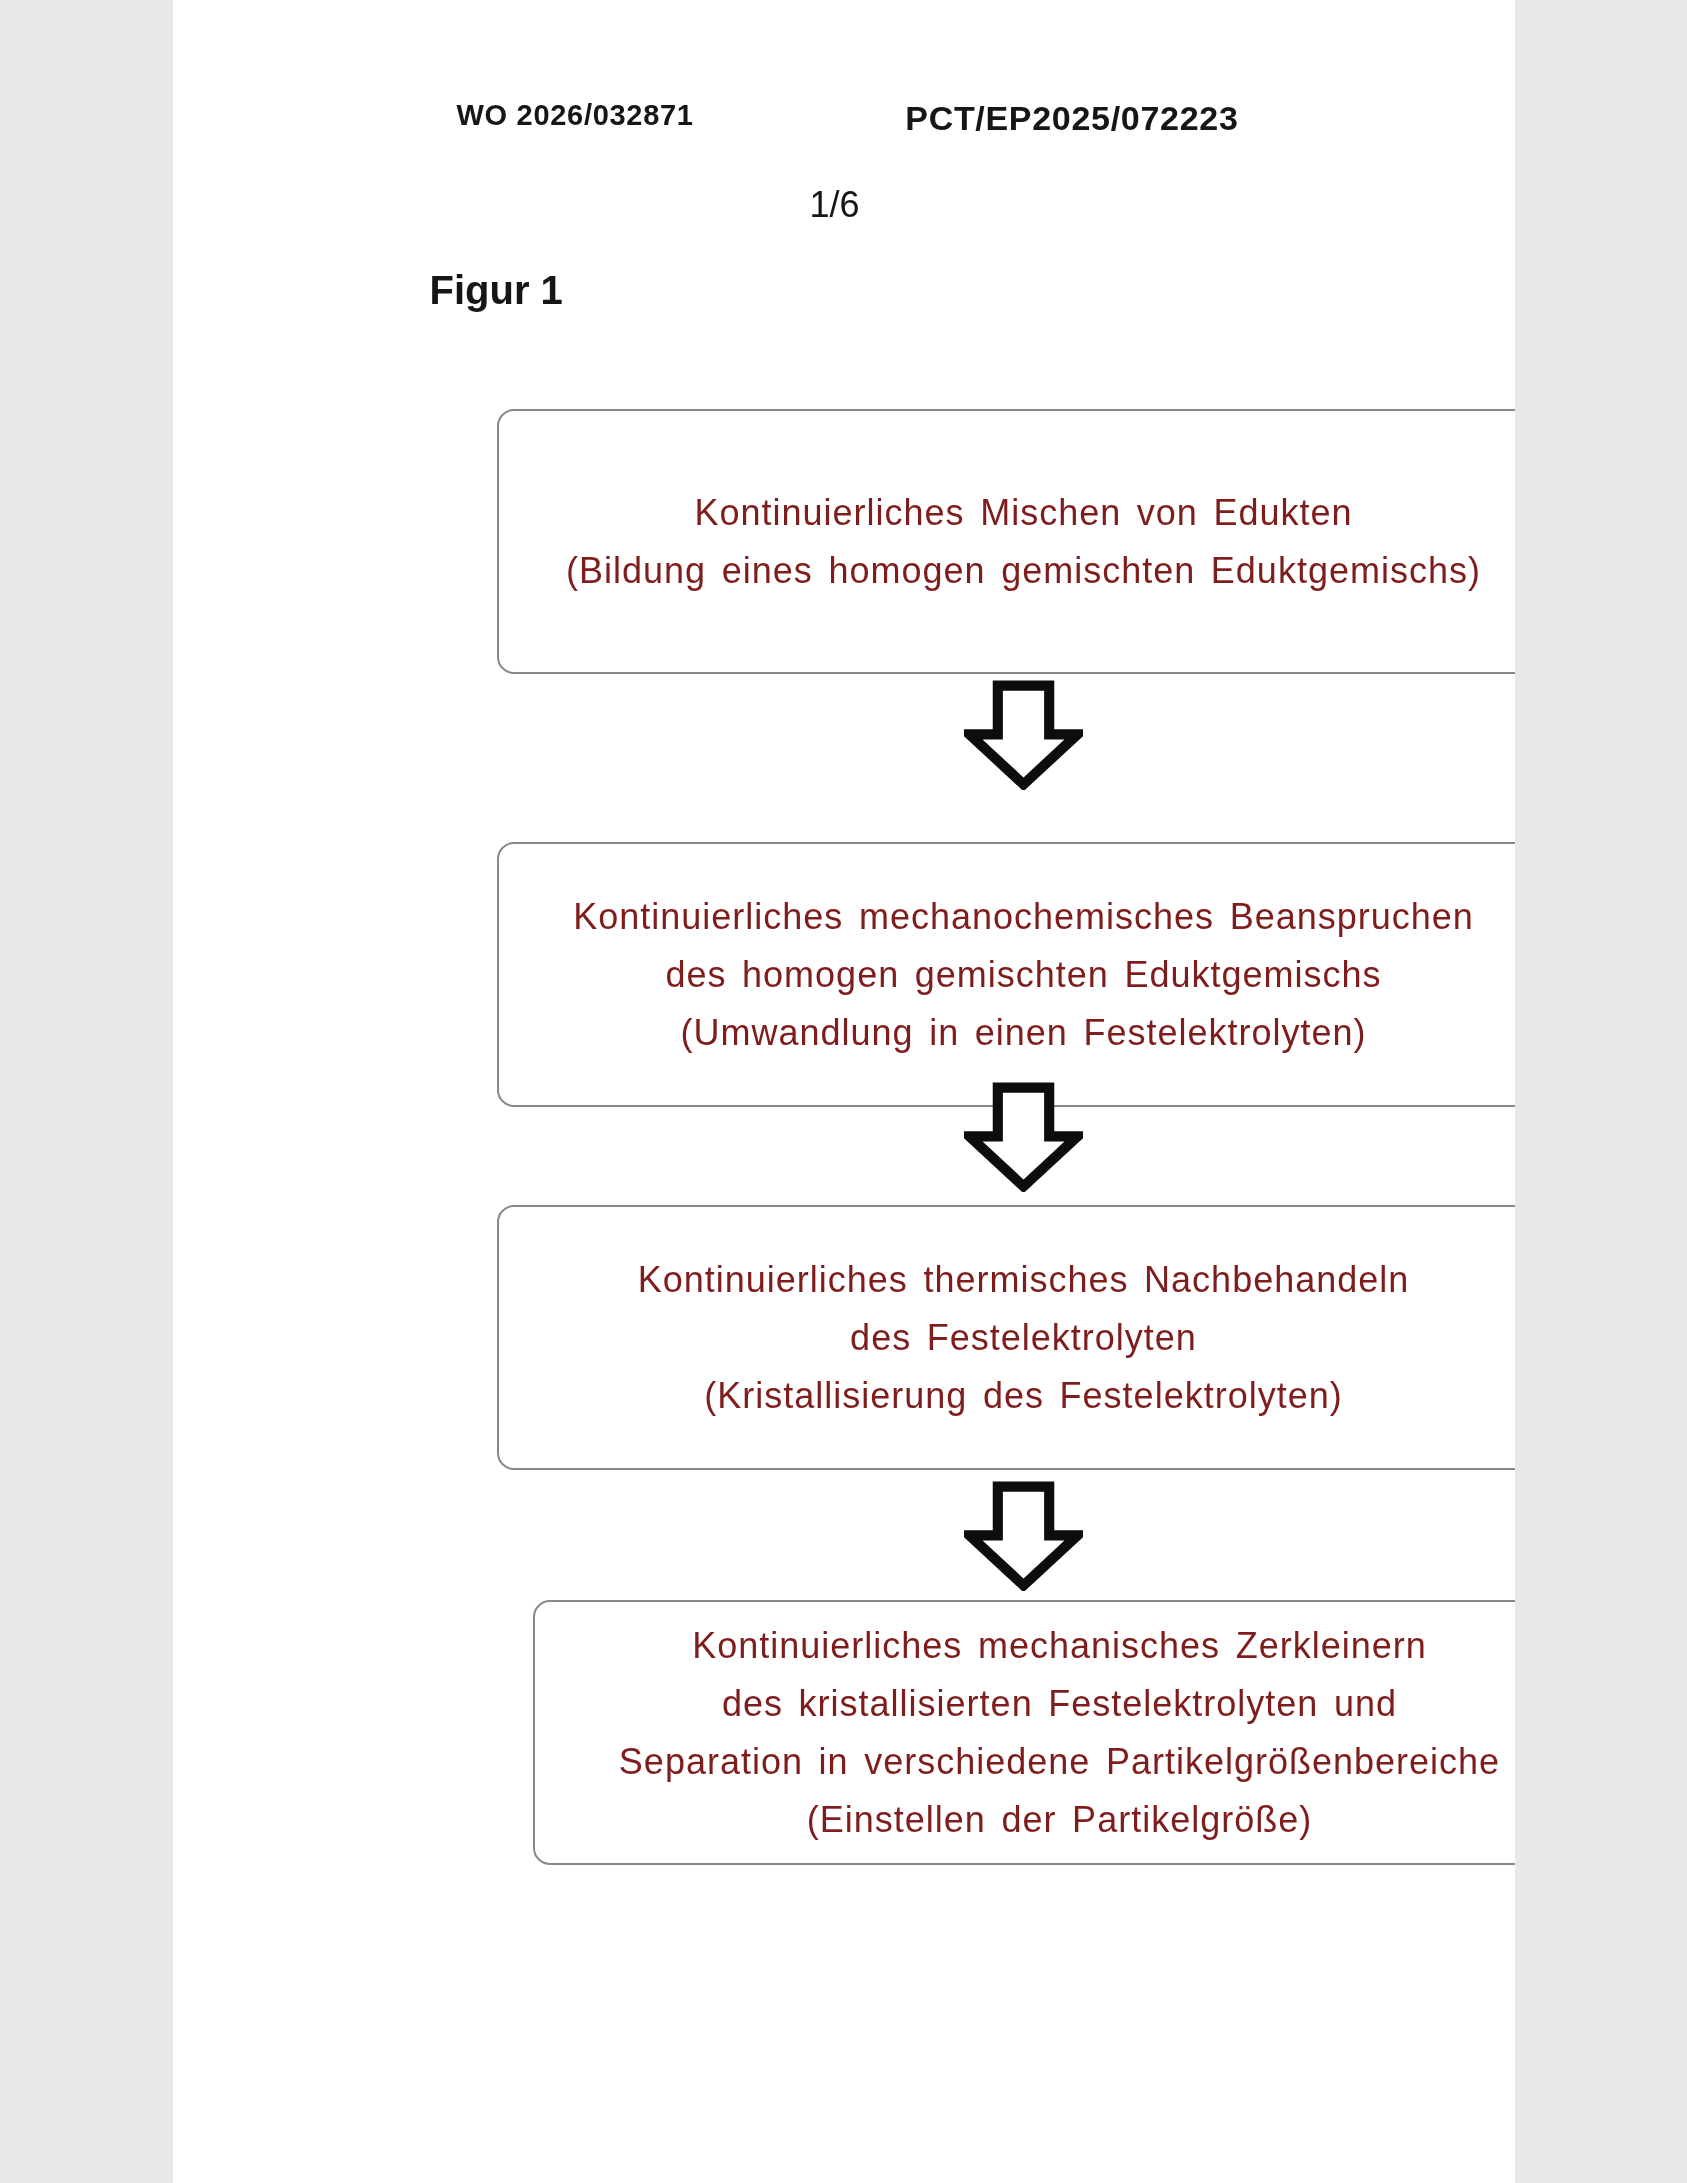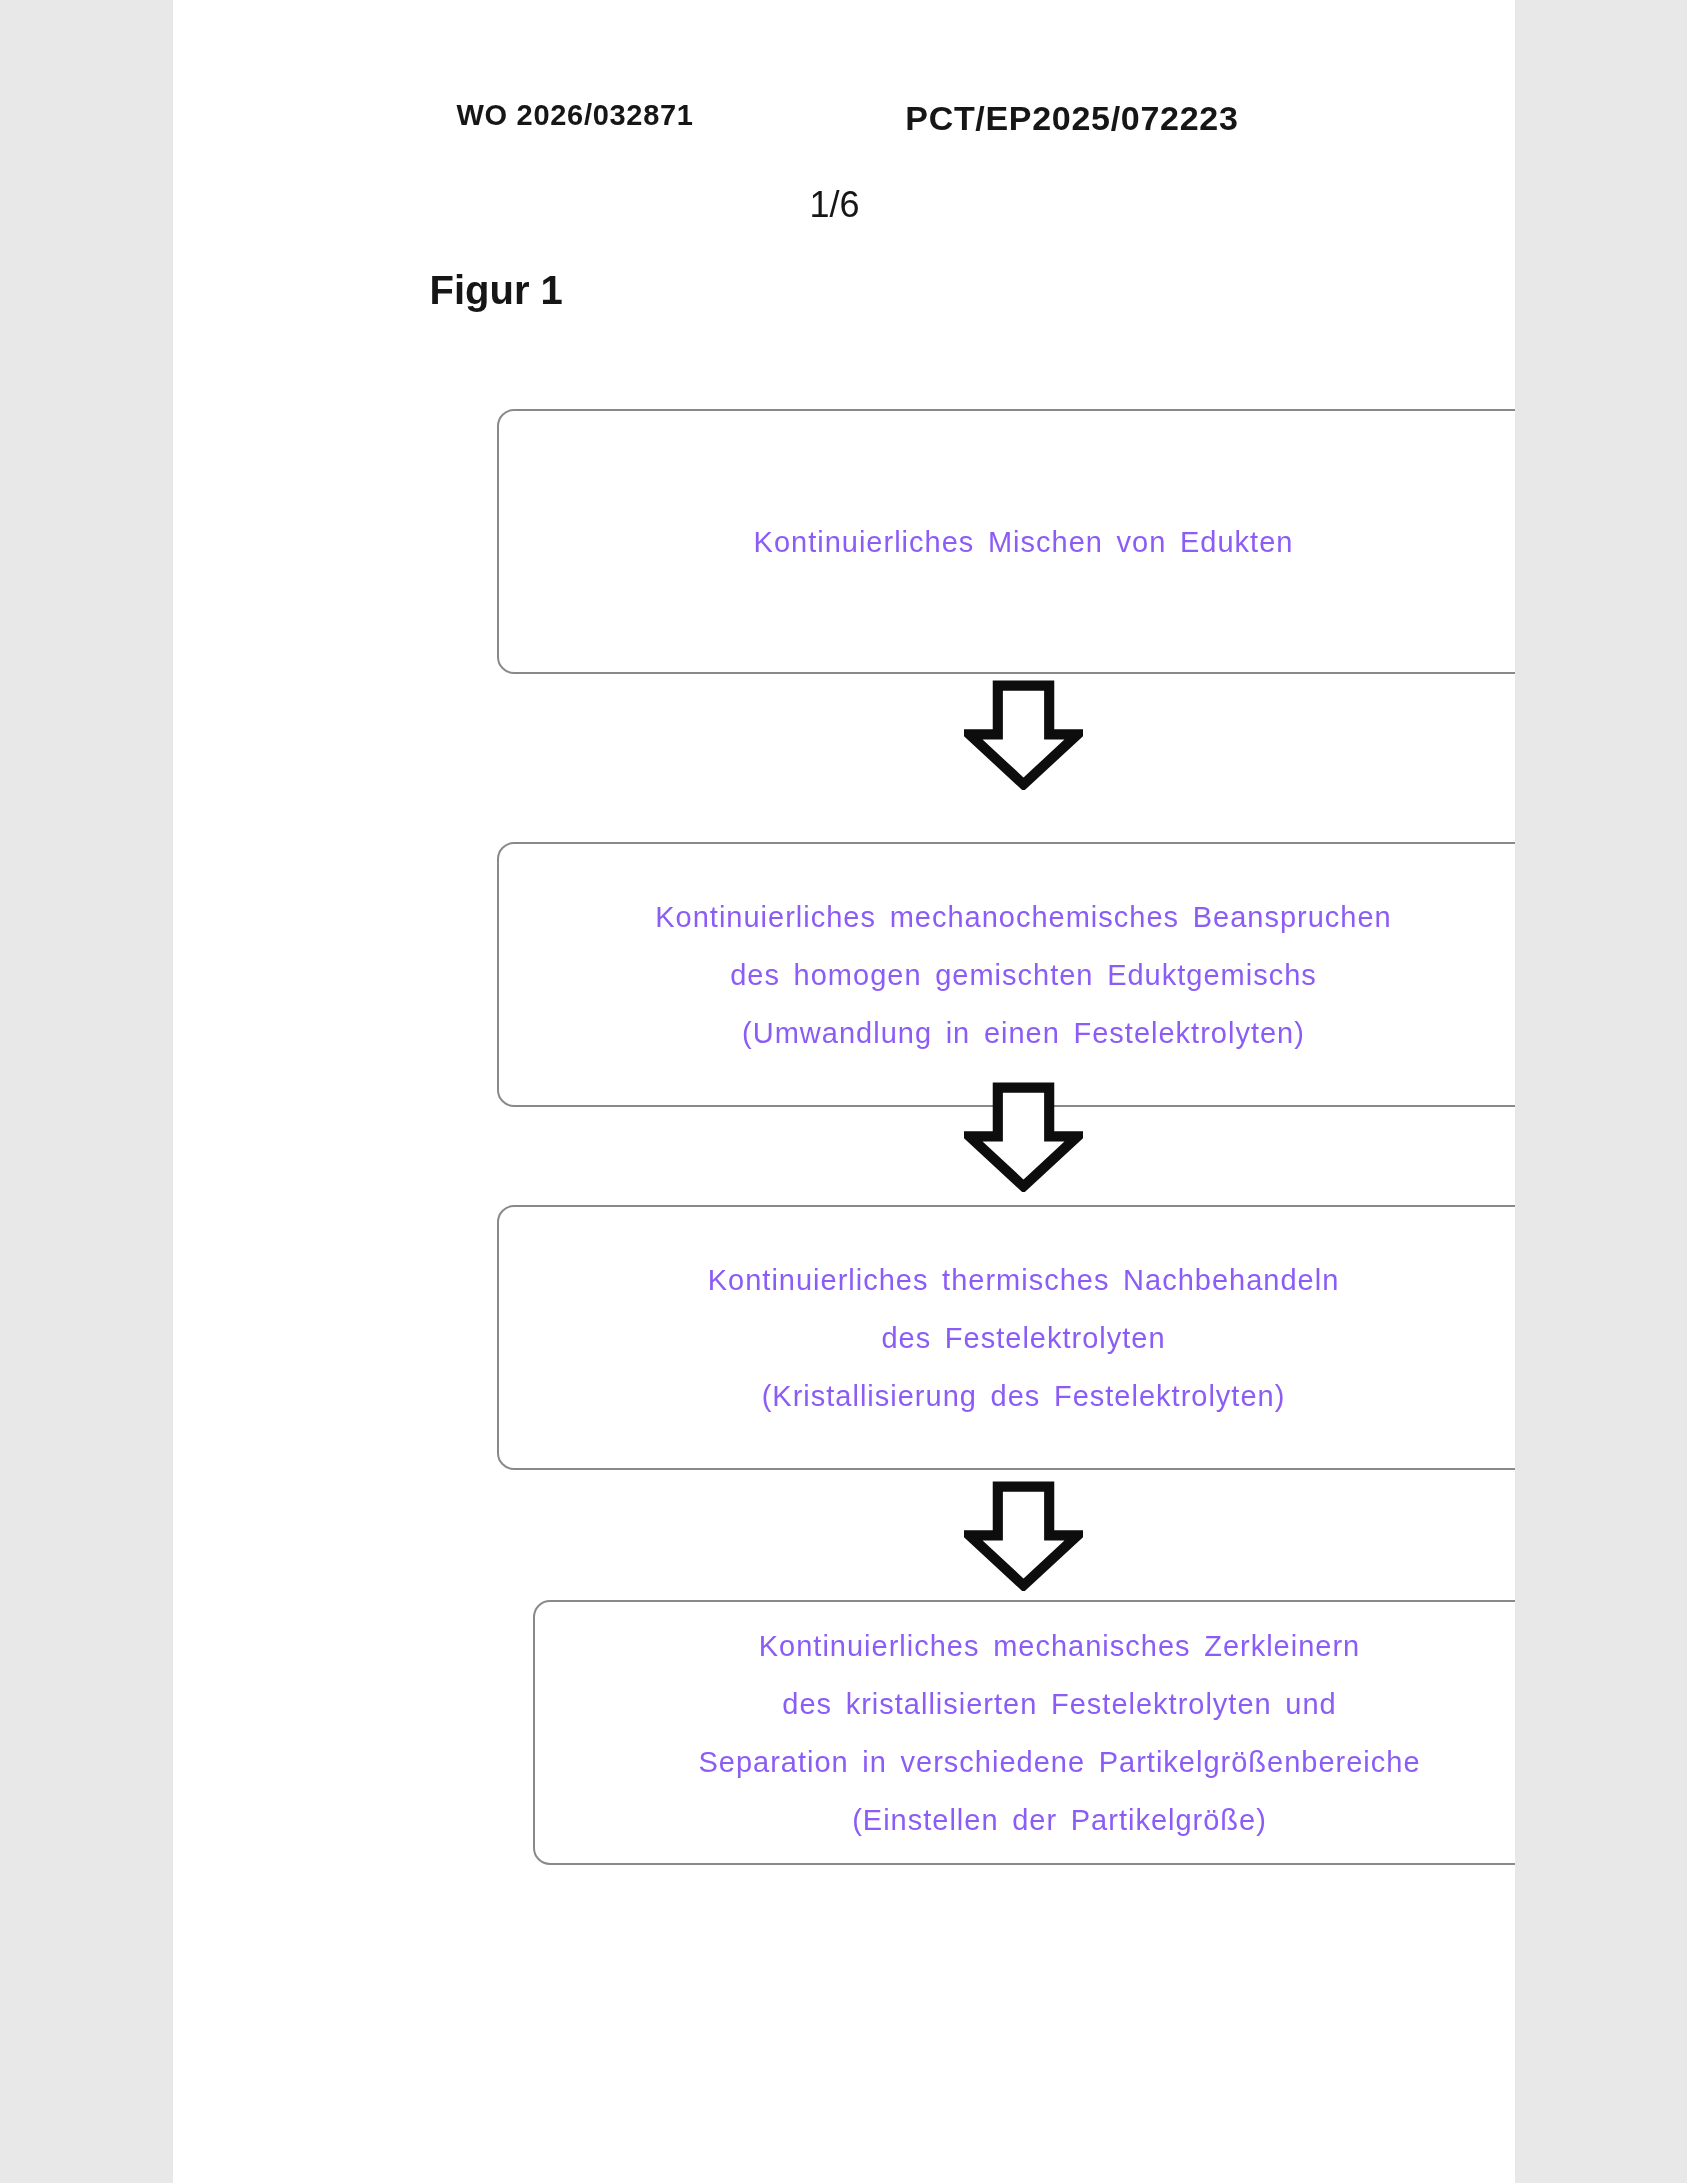--- a/index.html
+++ b/index.html
@@ -50,25 +50,25 @@
     flex-direction:column;
     align-items:center;
     justify-content:center;
   }
   .box1{top:409px;}
   .box2{top:842px;text-align:right;}
   .box3{top:1205px;}
   .box4{top:1600px;margin-left:36px;}
   .flow-line{
     white-space:nowrap;
-    font-size:29px;
+    font-size:36px;
     line-height:58px;
     letter-spacing:1px;
     word-spacing:4.6px;
-    color:#8b5cf6;
+    color:#7f1d1d;
   }
   .arrow{
     position:absolute;
     left:791px;
     width:119px;
     height:110px;
   }
   .arrow1{top:680px;}
   .arrow2{top:1082px;}
   .arrow3{top:1481px;}
@@ -81,20 +81,21 @@
   <div class="header-left">WO 2026/032871</div>
 
   <div class="header-right">PCT/EP2025/072223</div>
 
   <div class="page-no">1/6</div>
 
   <div class="fig-label">Figur 1</div>
 
   <div class="flow-box box1">
     <span class="flow-line">Kontinuierliches Mischen von Edukten</span>
+    <span class="flow-line">(Bildung eines homogen gemischten Eduktgemischs)</span>
   </div>
 
   <svg class="arrow arrow1" viewBox="0 0 176 162" xmlns="http://www.w3.org/2000/svg">
     <path d="M50 8 H126 V80 H168 L88 154 L8 80 H50 Z" fill="#ffffff" stroke="#0d0d0d" stroke-width="15" stroke-linejoin="miter"></path>
   </svg>
 
   <div class="flow-box box2">
     <span class="flow-line">Kontinuierliches mechanochemisches Beanspruchen</span>
     <span class="flow-line">des homogen gemischten Eduktgemischs</span>
     <span class="flow-line">(Umwandlung in einen Festelektrolyten)</span>

